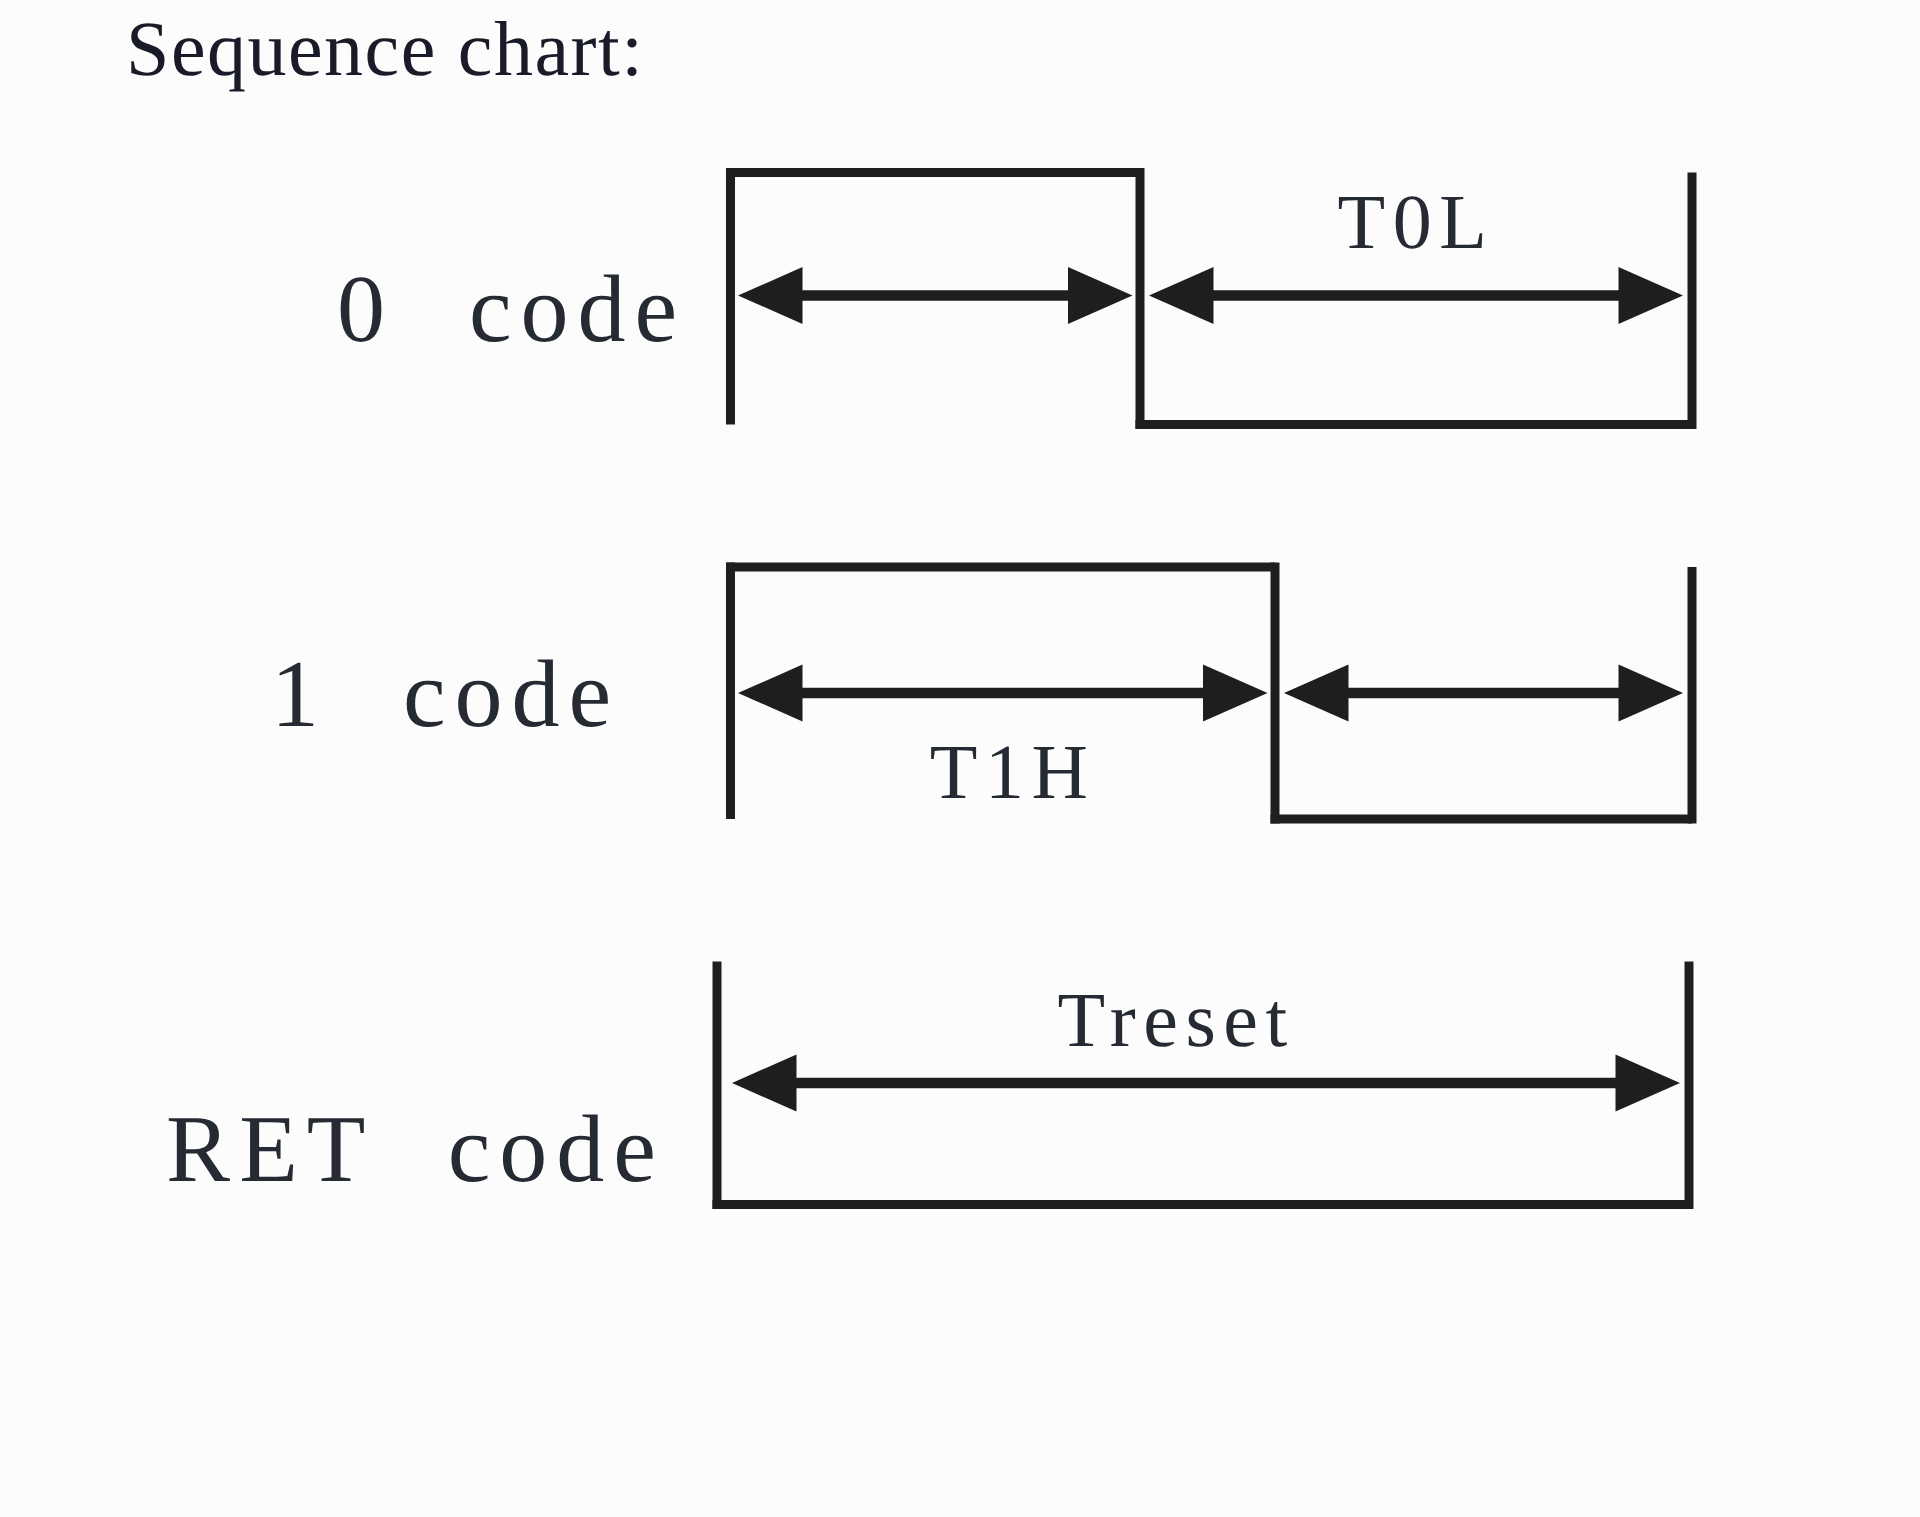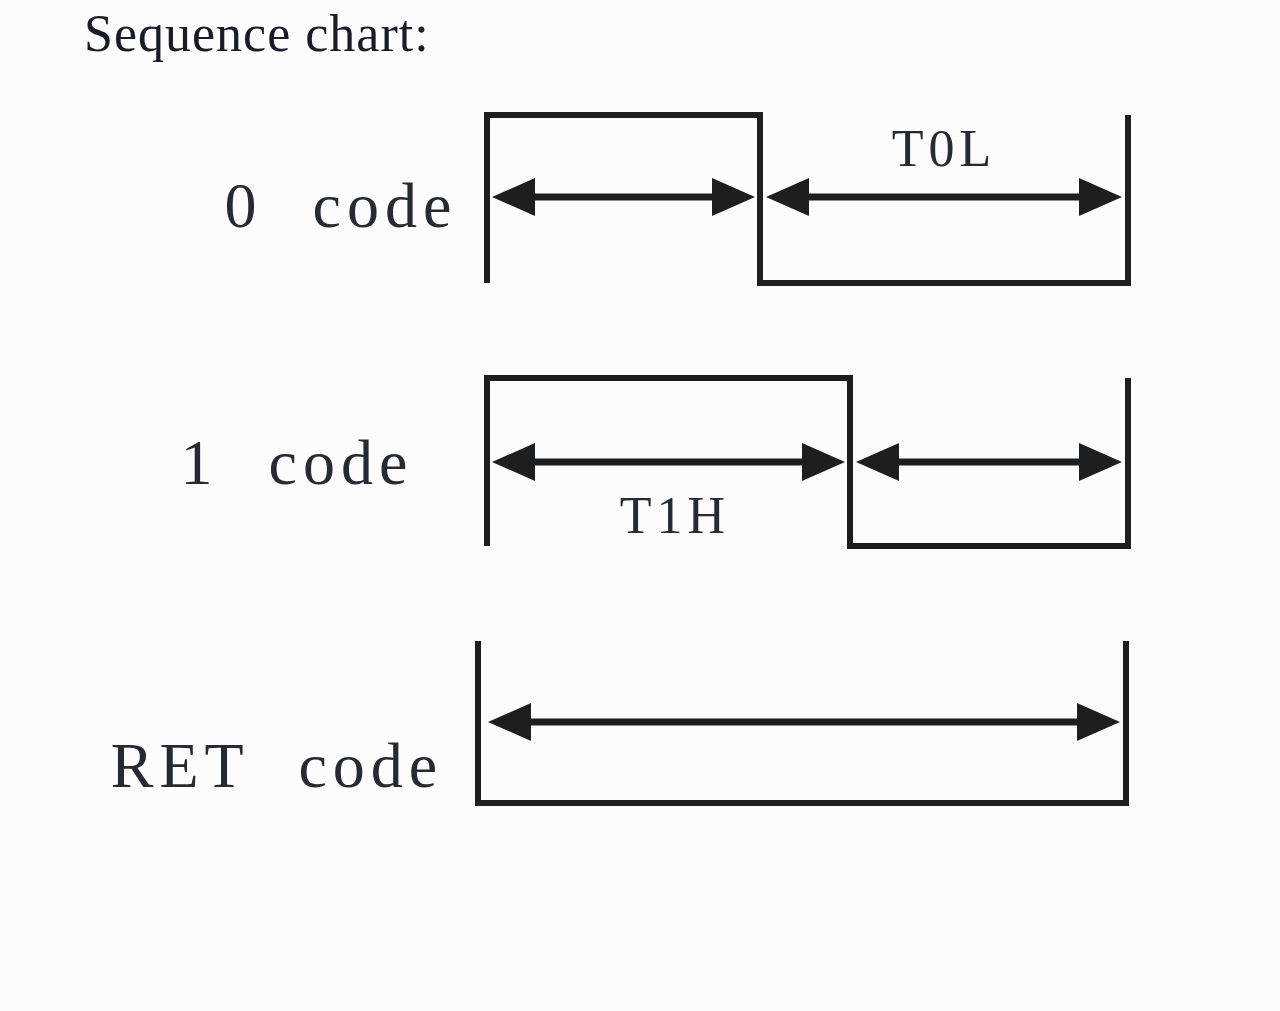--- a/index.html
+++ b/index.html
@@ -101,14 +101,15 @@
       <polygon points="1120,722 1077,703 1077,741"></polygon>
     </g>
   </svg>
 
   <div class="lbl row-label" style="left:297px; top:206px;margin-left:44px;">0 code</div>
   <div class="lbl row-label" style="left:297px; top:463px;text-align:right;">1 code</div>
   <div class="lbl row-label" style="left:277px; top:766px;">RET code</div>
 
   <div class="lbl seg-label" style="left:944px; top:149px;">T0L</div>
   <div class="lbl seg-label" style="left:675px; top:516px;">T1H</div>
+  <div class="lbl seg-label" style="left:784px; top:681px;">Treset</div>
 
 </div>
 
 </body></html>

